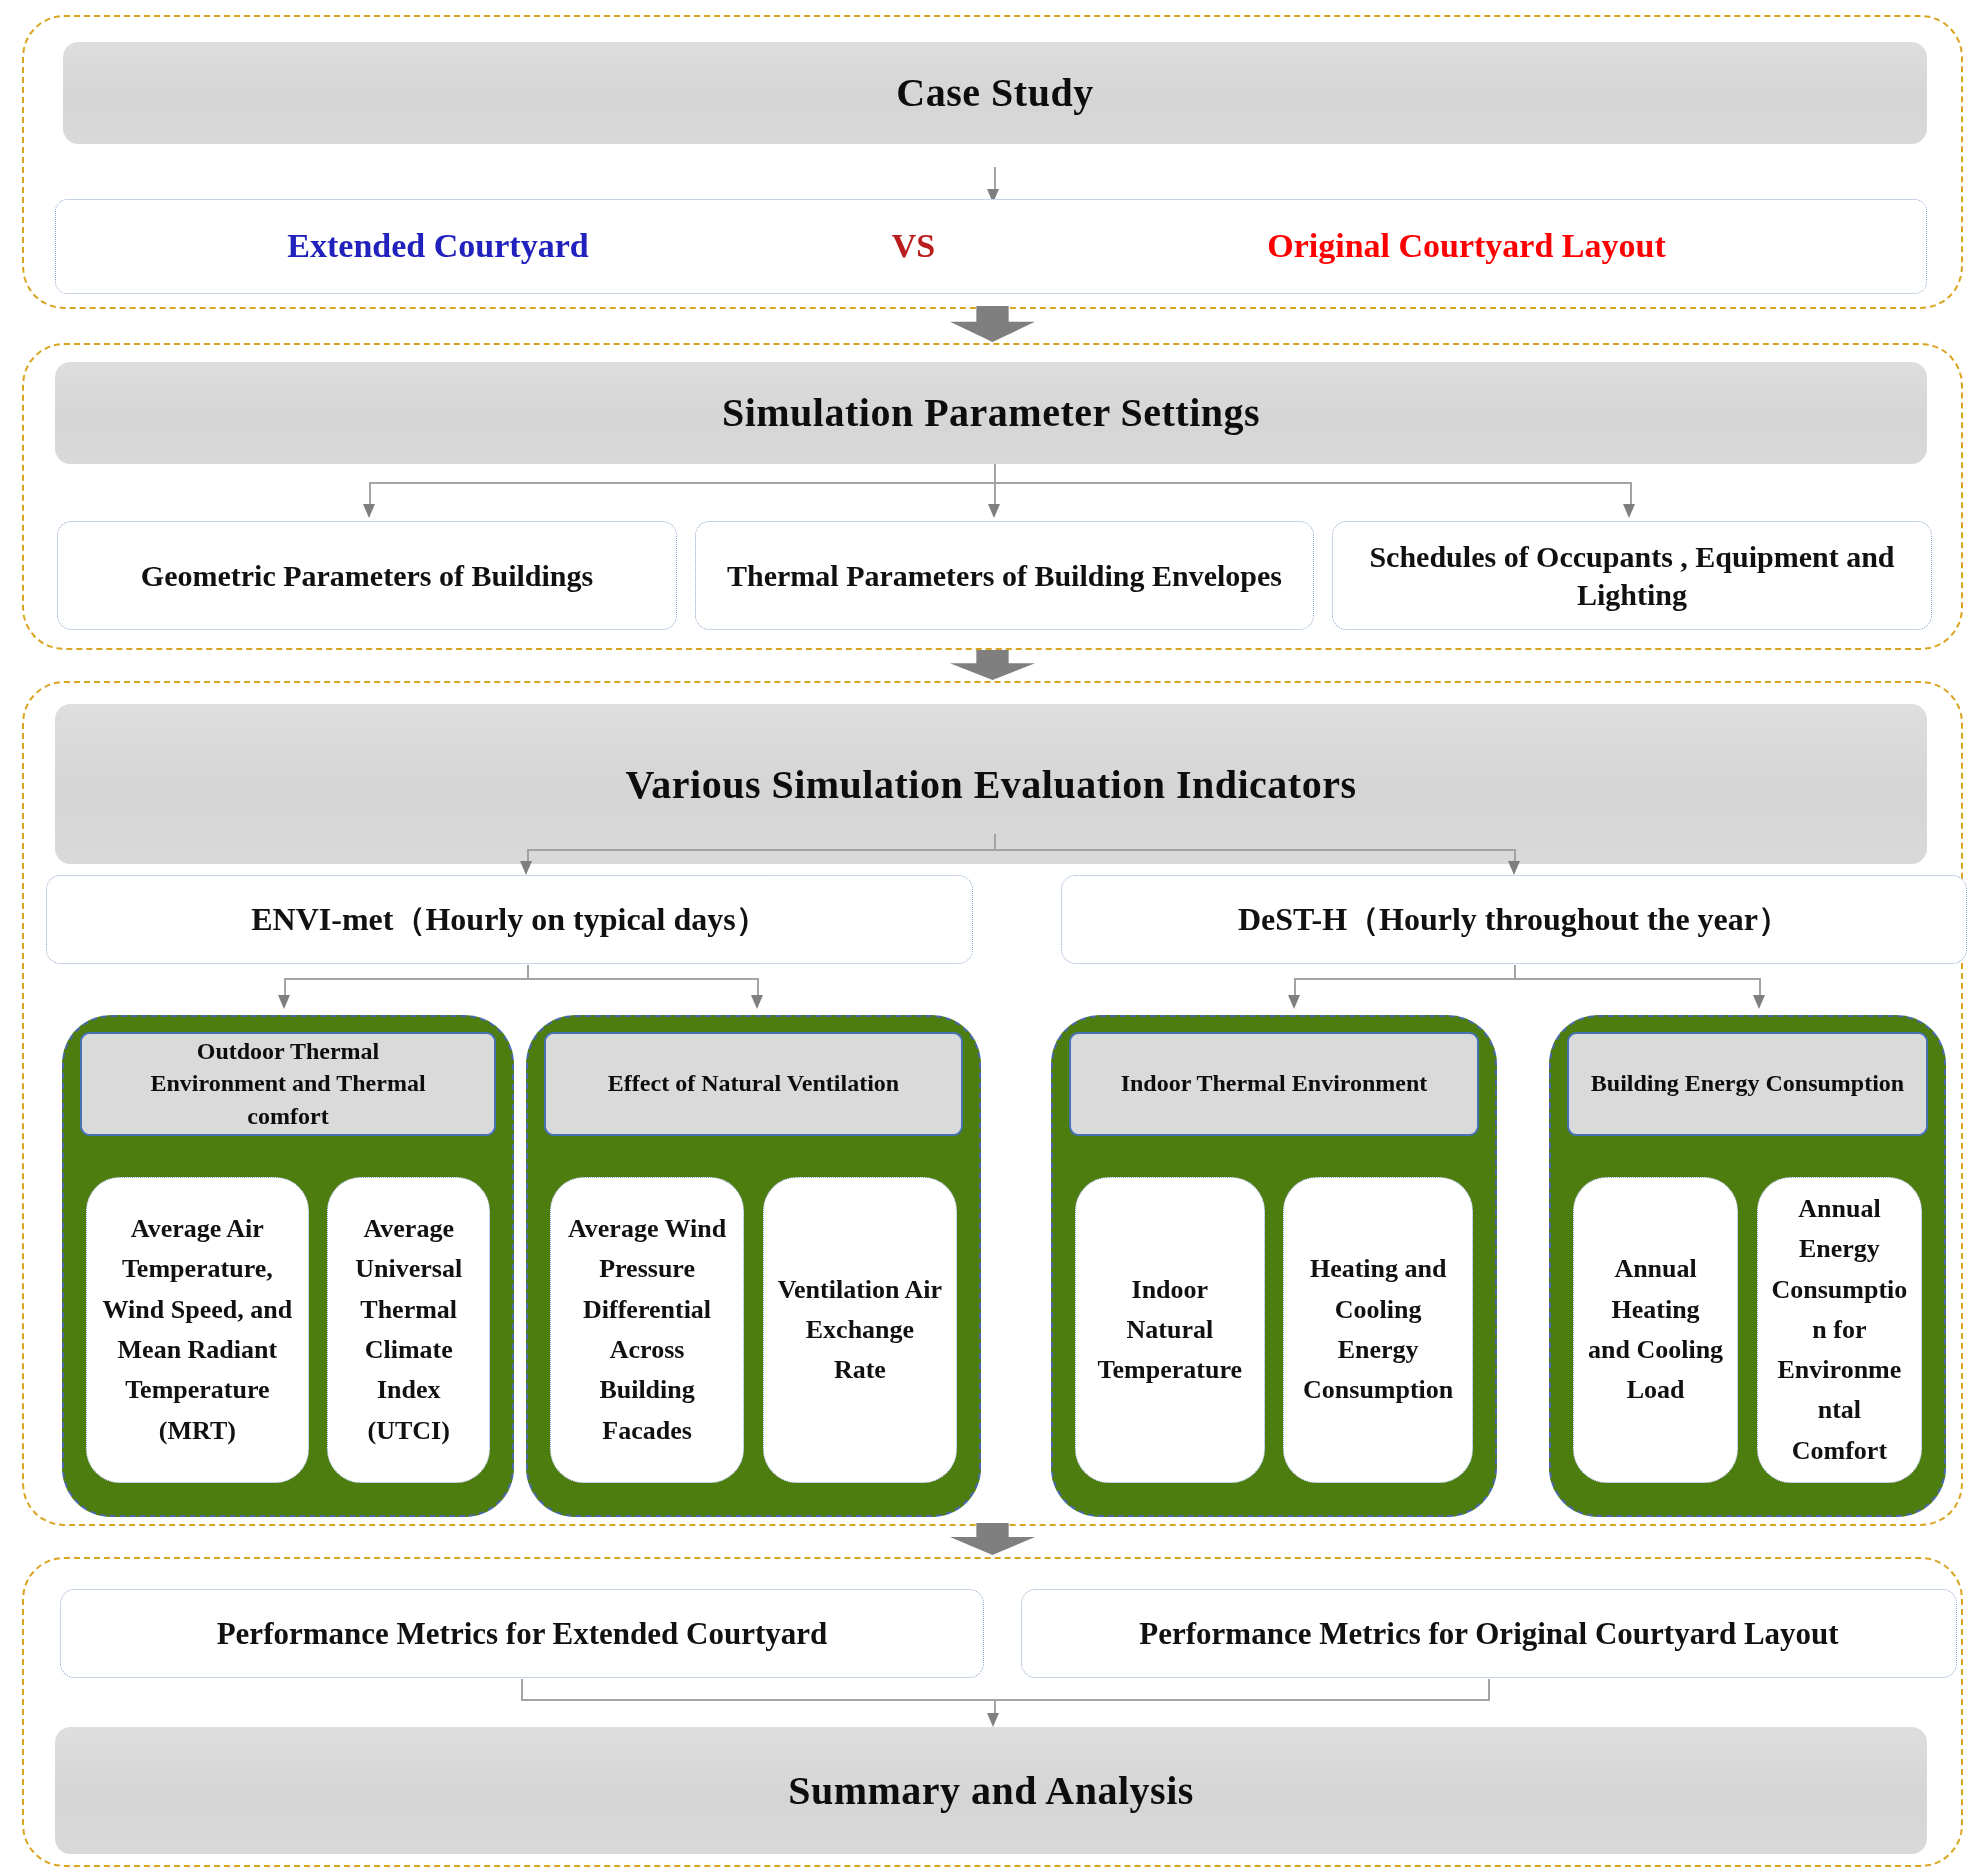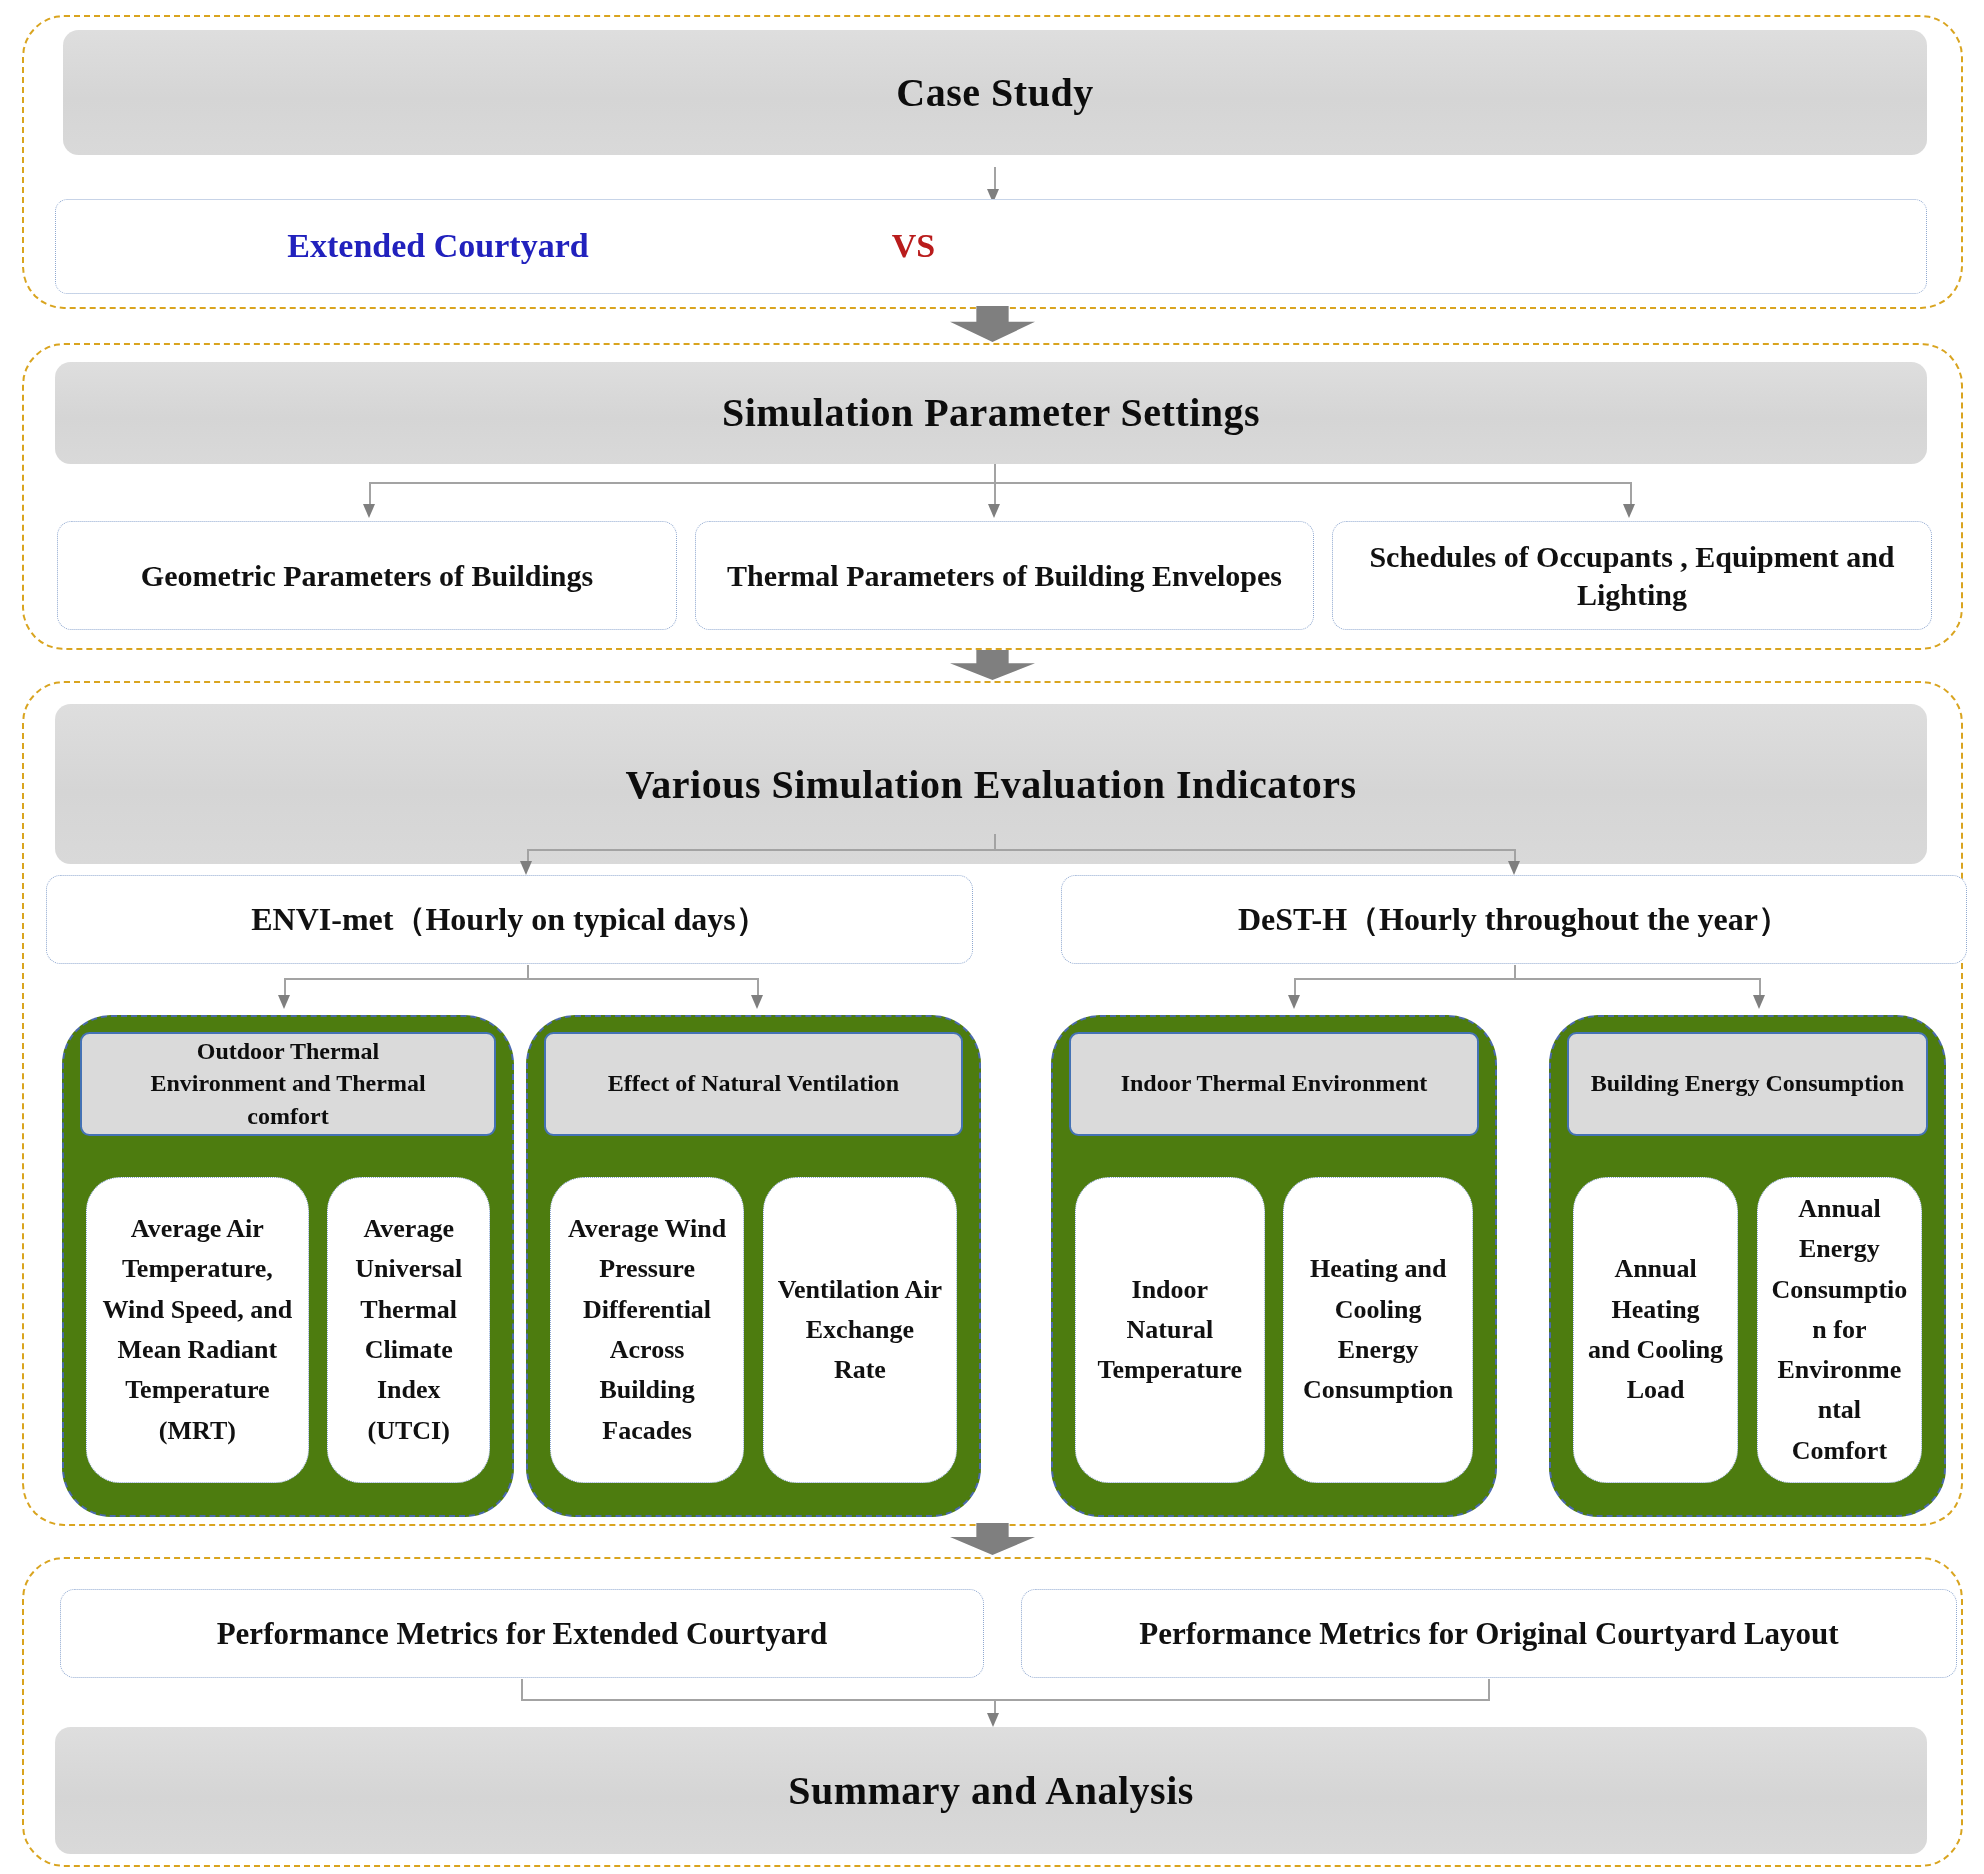--- a/index.html
+++ b/index.html
@@ -54,28 +54,29 @@
   .grp-items { position:absolute; top:160px; left:22px; right:22px; bottom:32px; display:flex; gap:18.7px; }
   .leaf { flex:1; background:#fff; border:1.6px dotted #8CA6D4; border-radius:34px; display:flex; align-items:center; justify-content:center; text-align:center; font-size:26px; line-height:1.55; padding:10.4px 13.5px; overflow-wrap:break-word; word-break:break-word; }
   .leaf.wide { flex:1.45; }
 </style>
 </head>
 <body>
 
 <div class="page">
 
   <section class="ysec s1">
-    <div class="grayhead" style="top:13px; height:125px;margin-left:8px;">Case Study</div>
+    <div class="grayhead" style="top:25px; height:102px;margin-left:8px;">Case Study</div>
 
     <div class="ln vln" style="left:970px; top:150px; height:23px;"></div>
     <div class="ah" style="left:963px; top:172px;"></div>
 
     <div class="vsbox">
       <div class="cell vs-left">Extended Courtyard</div>
       <div class="cell vs-mid">VS</div>
+      <div class="cell vs-right">Original Courtyard Layout</div>
     </div>
   </section>
 
   <div class="blk blkA"></div>
 
   <section class="ysec s2">
     <div class="grayhead" style="top:16.6px; height:102px;">Simulation Parameter Settings</div>
 
     <div class="ln vln" style="left:970px; top:119px; height:20px;"></div>
     <div class="ln hln" style="left:346px;  top:137px; width:1261px;"></div>

